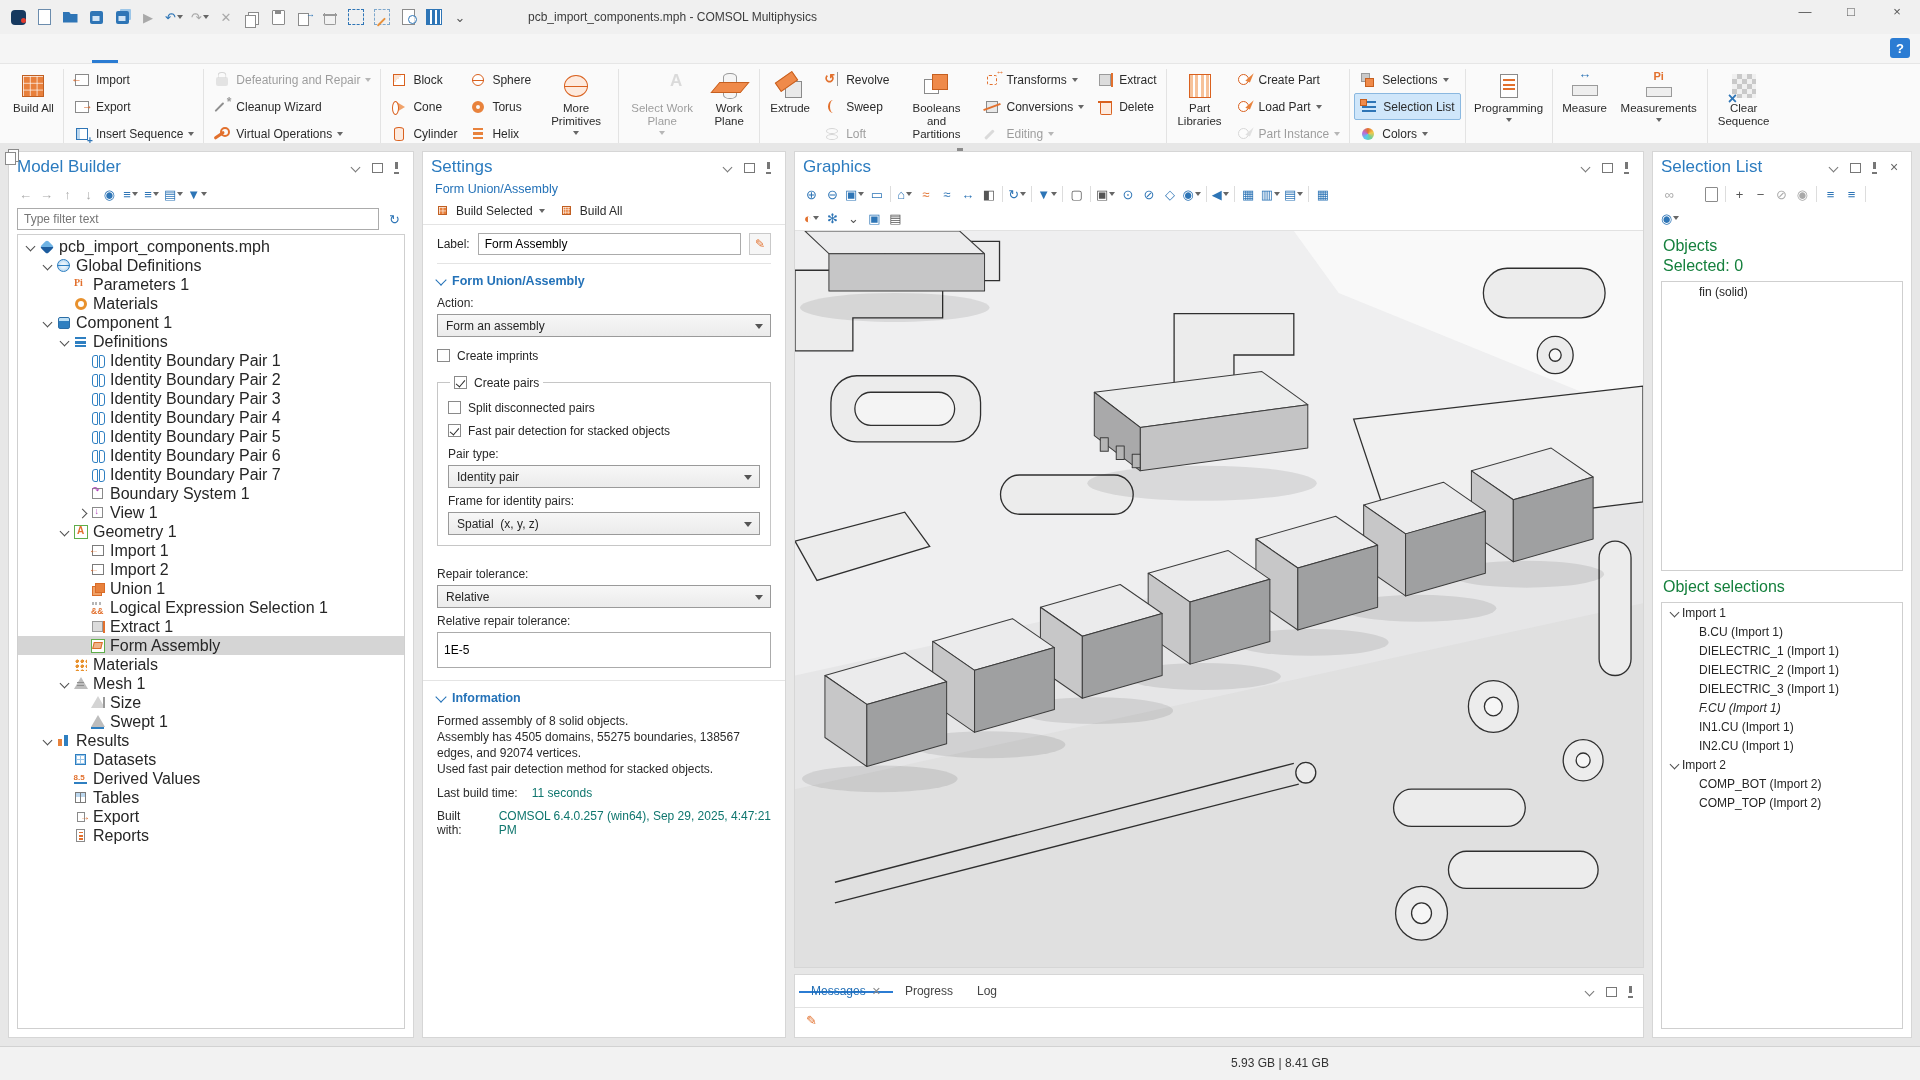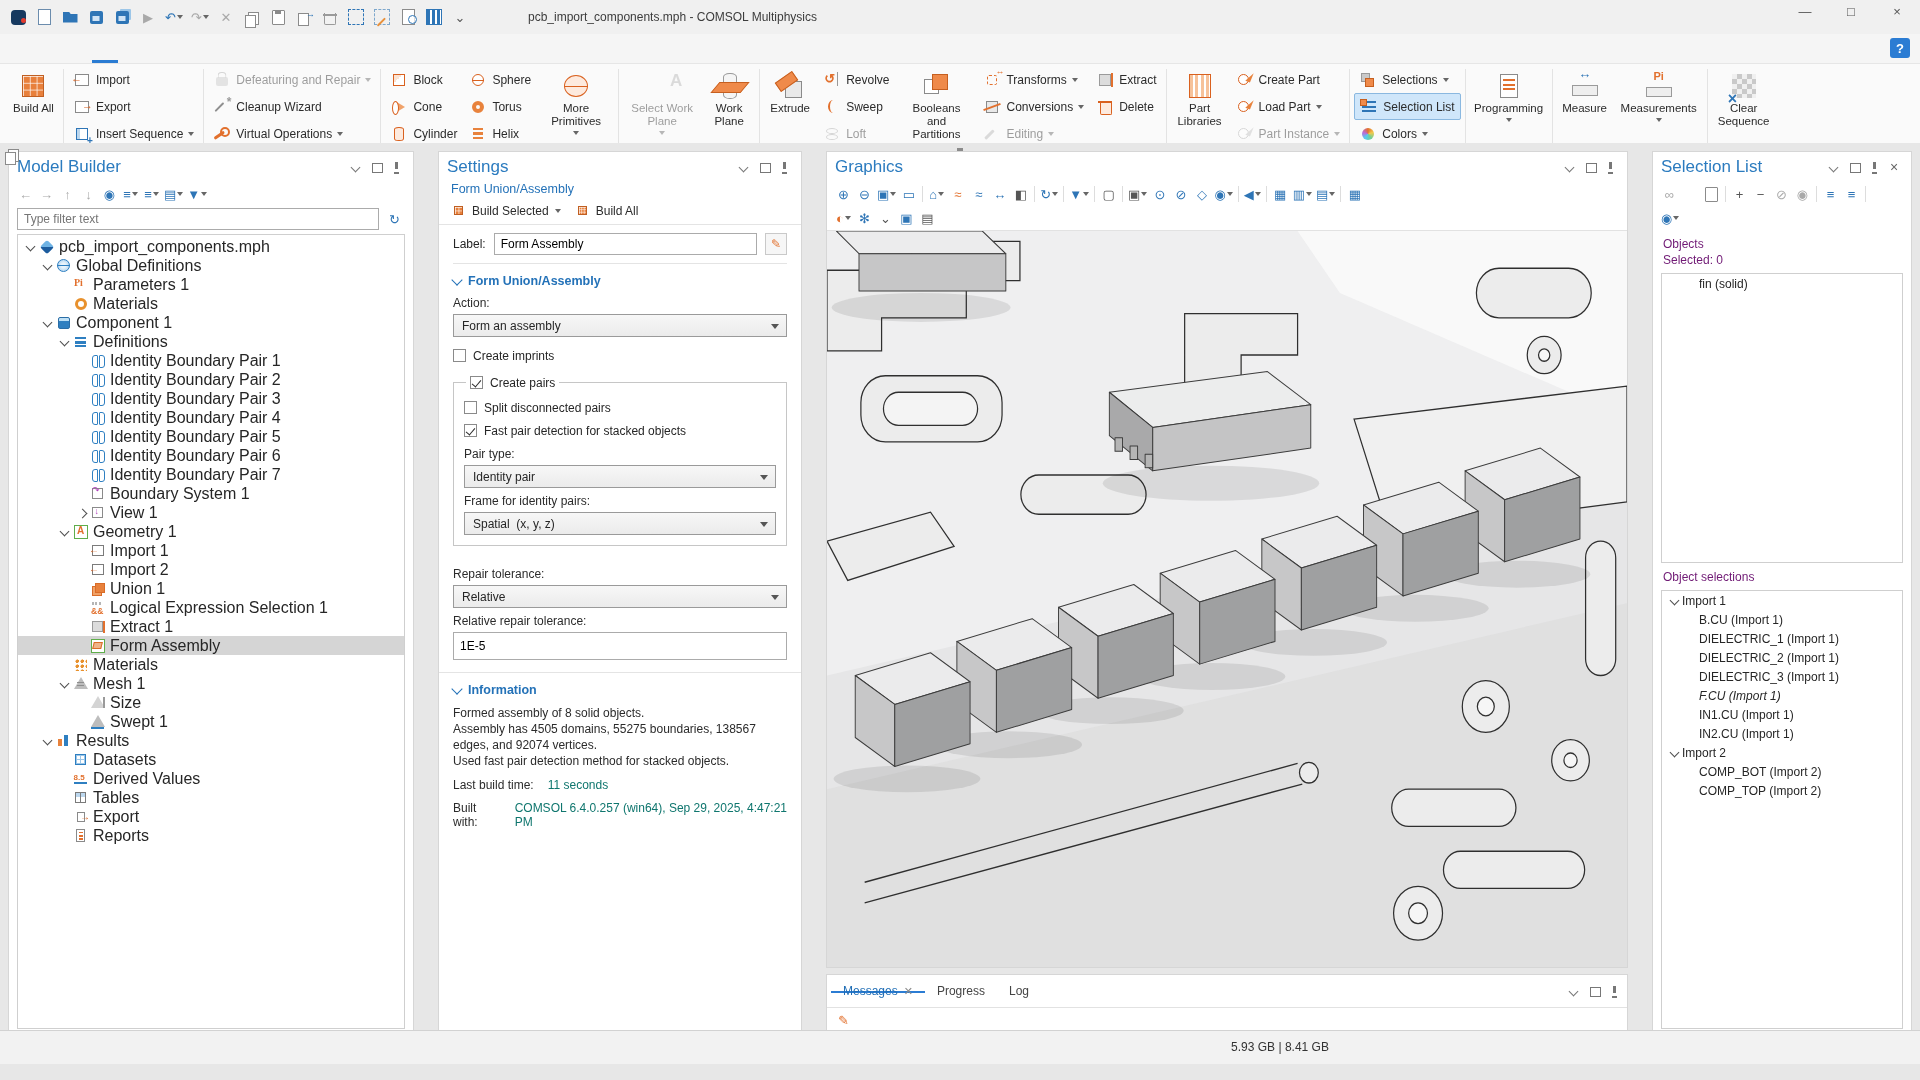--- a/index.html
+++ b/index.html
@@ -96,21 +96,21 @@
   .ri-programming::after{content:"";position:absolute;left:8px;right:8px;top:7px;height:13px;background:repeating-linear-gradient(180deg,#e2702d 0 2px,transparent 2px 4.6px)}
   .ri-measure::before{content:"";position:absolute;left:1px;right:1px;bottom:4px;height:9px;border:1.2px solid #9a9a9a;background:#eee}
   .ri-measure::after{content:"↔";position:absolute;top:-5px;left:50%;transform:translateX(-50%);color:#2e75b6;font-size:13px;font-weight:700}
   .ri-measurements::before{content:"";position:absolute;left:1px;right:1px;bottom:3px;height:8px;border:1.2px solid #9a9a9a;background:#eee}
   .ri-measurements::after{content:"Pi";position:absolute;top:-2px;left:50%;transform:translateX(-50%);color:#e2702d;font-size:11px;font-weight:700}
   .ri-clearseq::before{content:"";position:absolute;inset:2px;background-image:linear-gradient(45deg,#c9c9c9 25%,transparent 25%,transparent 75%,#c9c9c9 75%),linear-gradient(45deg,#c9c9c9 25%,#f0f0f0 25%,#f0f0f0 75%,#c9c9c9 75%);background-size:10px 10px;background-position:0 0,5px 5px}
   .ri-clearseq::after{content:"×";position:absolute;left:-2px;bottom:-5px;color:#2e75b6;font-size:16px;font-weight:700}
   .ri-buildsel::before{content:"";position:absolute;inset:3px;background:#e8803c;border:1px solid #c05f22;background-image:linear-gradient(rgba(255,255,255,.7) 1px,transparent 1px),linear-gradient(90deg,rgba(255,255,255,.7) 1px,transparent 1px);background-size:50% 50%}
 
   
-  .workspace{position:absolute;top:143px;left:0;right:0;bottom:34px;display:flex;gap:24px;padding:8px;background:#e7e7e7}
+  .workspace{position:absolute;top:143px;left:0;right:0;bottom:34px;display:flex;gap:8px;padding:8px;background:#e7e7e7}
   .panel{background:#fff;border:1px solid #d6d6d6;display:flex;flex-direction:column;min-height:0}
   .phead{height:30px;display:flex;align-items:center;padding:0 8px;flex:none}
   .ptitle{color:#2b7bbf;font-size:17px;font-weight:400;white-space:nowrap}
   .pcontrols{margin-left:auto;display:flex;gap:3px;align-items:center}
   .pc{width:17px;height:17px;position:relative;background:transparent;border:none}
   .pc-collapse::before{content:"";position:absolute;left:4px;top:5px;width:6px;height:6px;border-right:1.4px solid #777;border-bottom:1.4px solid #777;transform:rotate(45deg)}
   .pc-float::before{content:"";position:absolute;left:4px;top:4px;width:9px;height:8px;border:1.3px solid #777}
   .pc-pin::before{content:"";position:absolute;left:7px;top:3px;width:3px;height:7px;background:#777}
   .pc-pin::after{content:"";position:absolute;left:6px;top:9px;width:5px;height:4px;border-bottom:2px solid #777;transform:rotate(0)}
   .pc-close::before{content:"×";position:absolute;left:4px;top:0;color:#666;font-size:14px}
@@ -216,21 +216,21 @@
   .sech{display:flex;align-items:center;gap:7px;color:#2472b8;font-weight:700;font-size:12.5px;margin:10px 0 8px}
   .sech .sarr{width:8px;height:8px;border-right:1.6px solid #2472b8;border-bottom:1.6px solid #2472b8;transform:rotate(45deg);margin-top:-3px}
   .flabel{margin:6px 0 4px;color:#2b2b2b}
   .sel{position:relative;height:23px;background:linear-gradient(#f7f7f7,#ebebeb);border:1px solid #9a9a9a;display:flex;align-items:center;padding:0 20px 0 8px;font-size:12px;white-space:pre}
   .sel::after{content:"";position:absolute;right:7px;top:9px;border-left:4px solid transparent;border-right:4px solid transparent;border-top:5px solid #555}
   .cbrow{display:flex;gap:7px;align-items:center;min-height:21px;font-size:12px;margin:2px 0}
   .cb{width:13px;height:13px;border:1px solid #8a8a8a;background:#fff;display:inline-block;position:relative;flex:none}
   .cb.on::after{content:"";position:absolute;left:3px;top:0.5px;width:4px;height:8px;border-right:1.8px solid #2b2b2b;border-bottom:1.8px solid #2b2b2b;transform:rotate(40deg)}
   fieldset.pairbox{border:1px solid #c6c6c6;padding:0 10px 10px;margin:4px 0 21px}
   fieldset.pairbox legend{padding:0 4px;margin-left:2px}
-  .inprow input{width:100%;height:28px;border:1px solid #ababab;padding:8px 6px;font:12px "Liberation Sans",sans-serif}
+  .inprow input{width:100%;height:36px;border:1px solid #ababab;padding:8px 6px;font:12px "Liberation Sans",sans-serif}
   .sdivider{border-top:1px solid #e4e4e4;margin:12px -14px 0;padding:0}
   .infoline{font-size:12px;line-height:16px;color:#2b2b2b}
   .inforow{display:flex;gap:14px;margin-top:9px}
   .inforow .k{color:#2b2b2b}
   .inforow .v{color:#0f766e}
 
   
   .centercol{flex:1;display:flex;flex-direction:column;gap:6px;min-width:0}
   .graphics{flex:1;min-height:0}
   .gcanvas{flex:1;position:relative;margin:0;border-top:1px solid #e2e2e2;overflow:hidden;background:#efeff0}
@@ -240,28 +240,28 @@
   .messages{height:64px;flex:none}
   .mtabs{display:flex;align-items:stretch;height:27px;border-bottom:1px solid #e2e2e2;padding:16px 4px}
   .mtab{display:flex;align-items:center;gap:6px;padding:0 12px;font-size:12px;color:#444;background:none;border:none;border-bottom:2px solid transparent;font-family:inherit}
   .mtab.active{color:#1f6db5;border-bottom-color:#2b7cd3}
   .tabx{display:none;color:#888;font-size:11px}
   .mtabs .pcontrols{margin-left:auto}
 
   
   .sl{width:260px;flex:none}
   .sl .ptoolbar{flex-wrap:wrap}
-  .sllabel{padding:7px 10px 2px;font-size:12px;color:#701a75}
+  .sllabel{padding:7px 10px 2px;font-size:16px;color:#15803d}
   .listbox{margin:4px 8px 0;border:1px solid #cfcfcf;background:#fff;overflow:hidden}
   .listbox.first{height:290px;flex:none}
   .listbox.grow{flex:1;margin-bottom:8px}
   .lrow{display:flex;align-items:center;height:19px;font-size:12px;white-space:nowrap}
 
   
-  .statusbar{position:absolute;left:0;right:0;bottom:16px;height:34px;background:#f2f2f2;border-top:1px solid #d2d2d2}
+  .statusbar{position:absolute;left:0;right:0;bottom:0;height:34px;background:#f2f2f2;border-top:1px solid #d2d2d2}
   .memory{position:absolute;left:1280px;top:9px;transform:translateX(-50%);font-size:12px;color:#333}
 </style>
 </head>
 <body>
 
 <div class="app">
 
   <div class="titlebar">
     <div class="qa">
 

